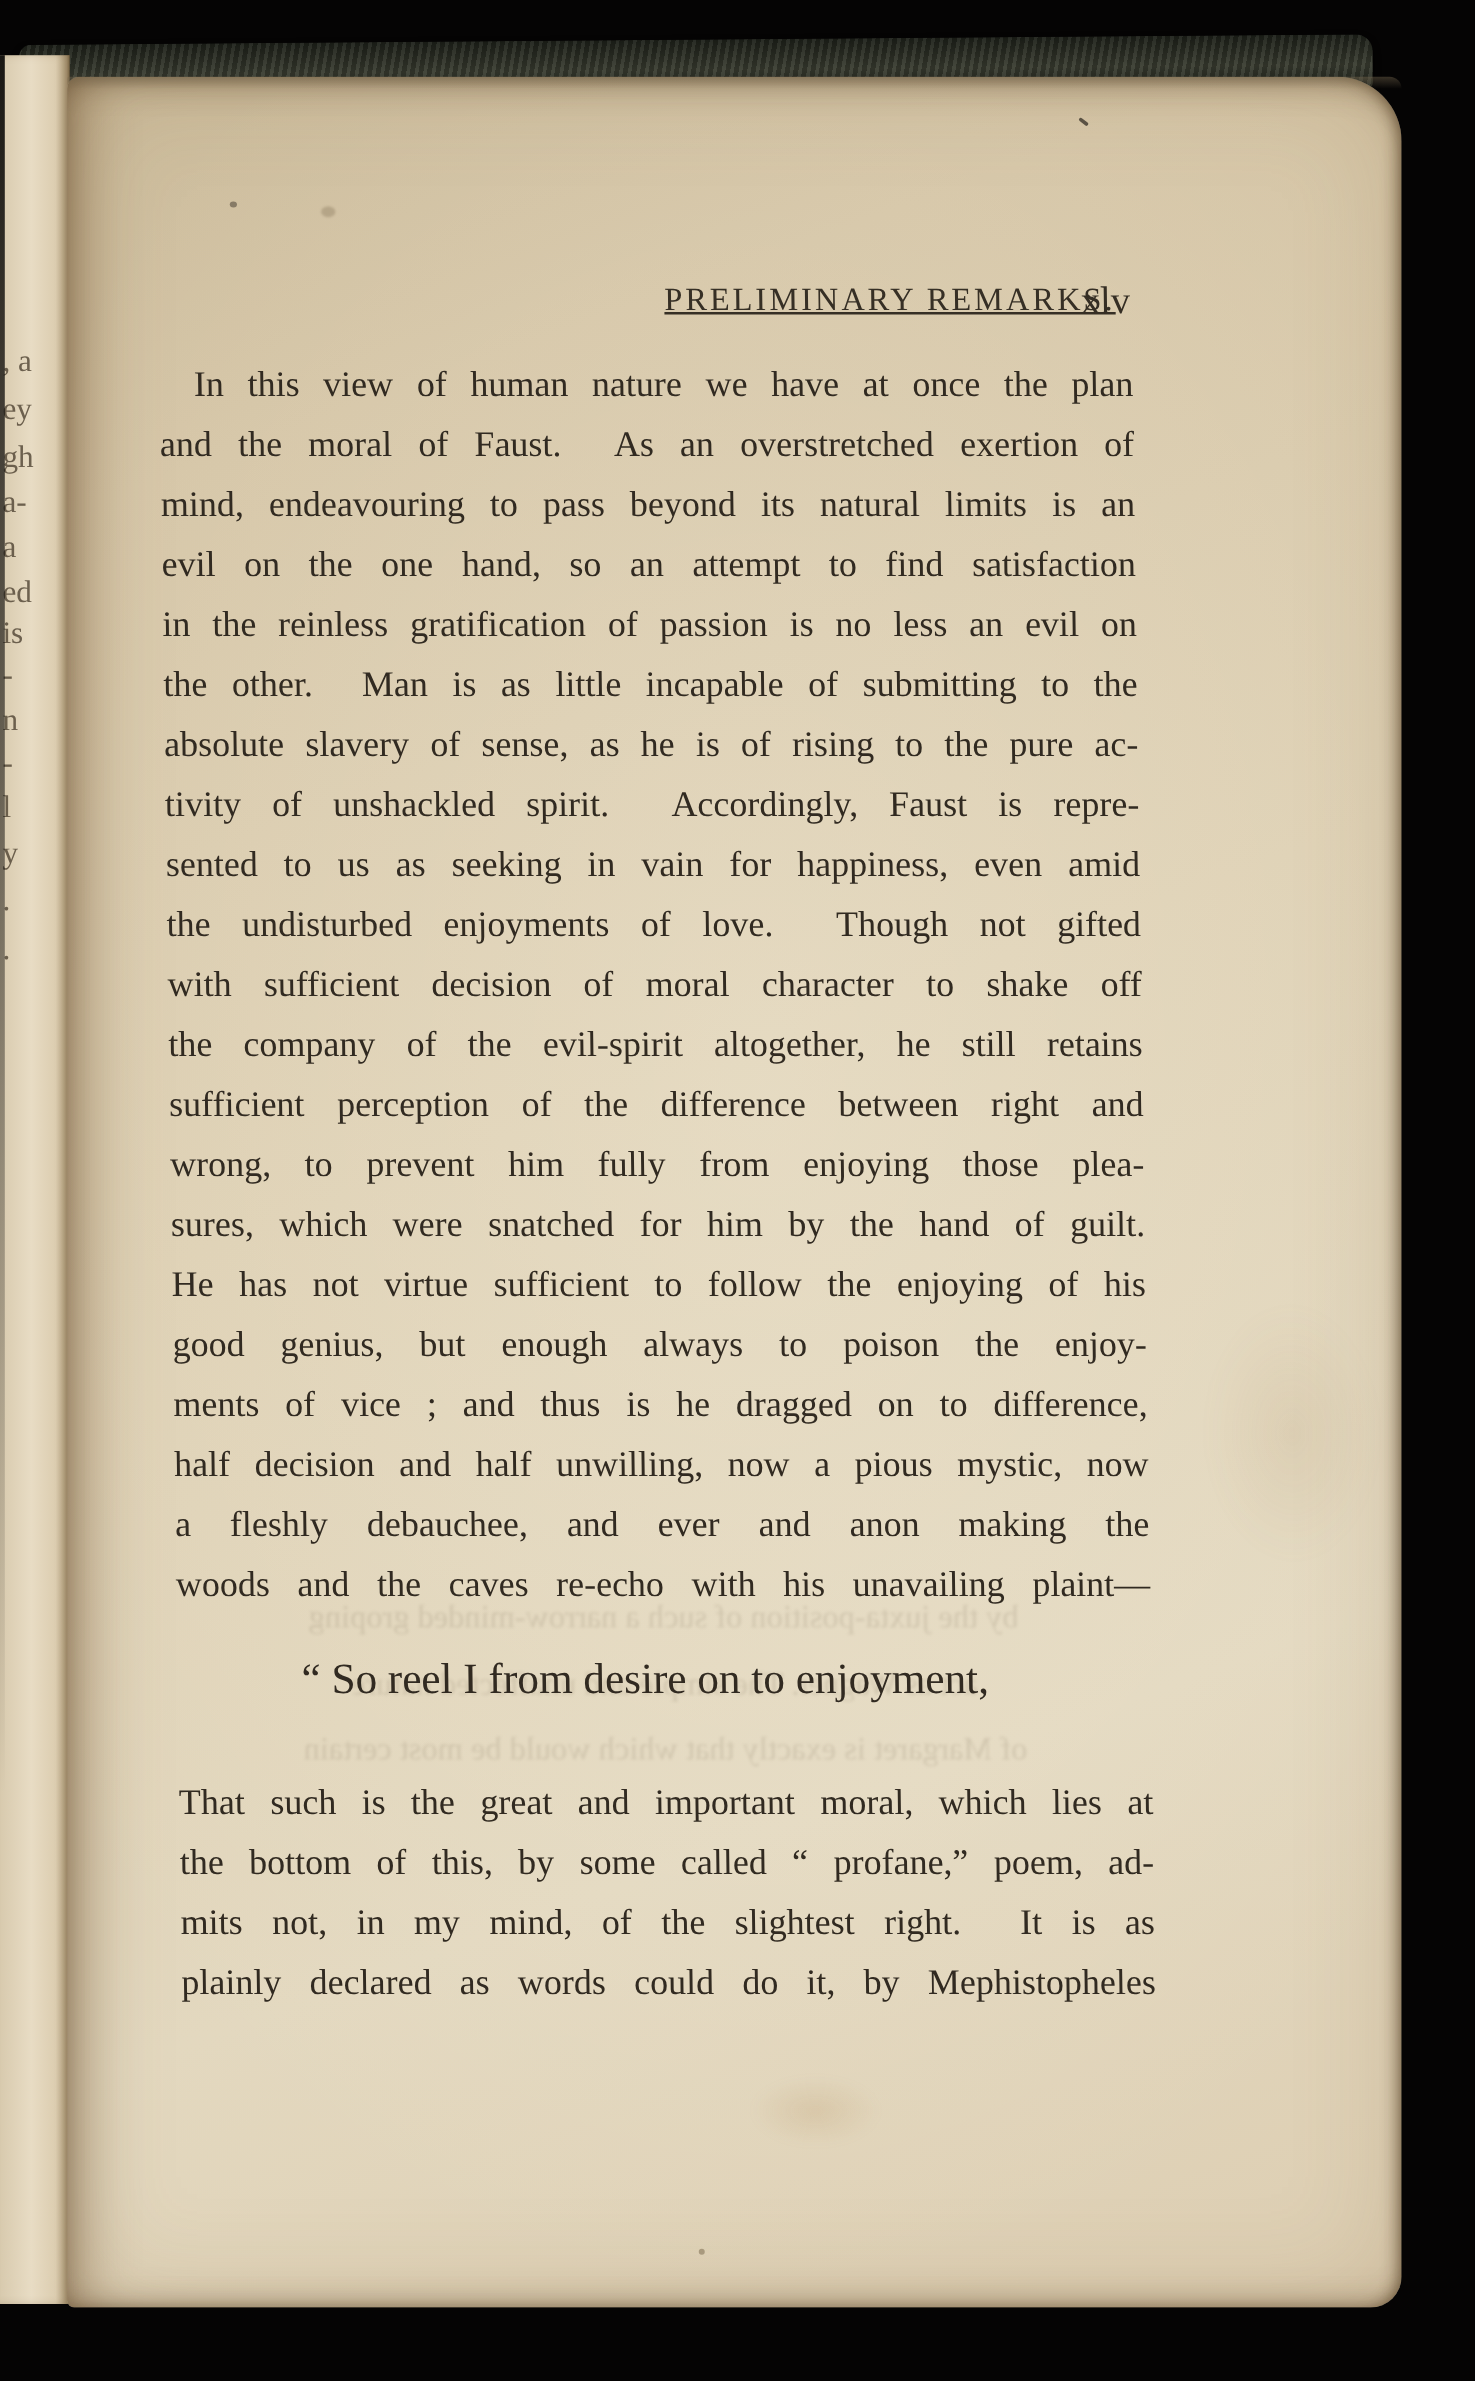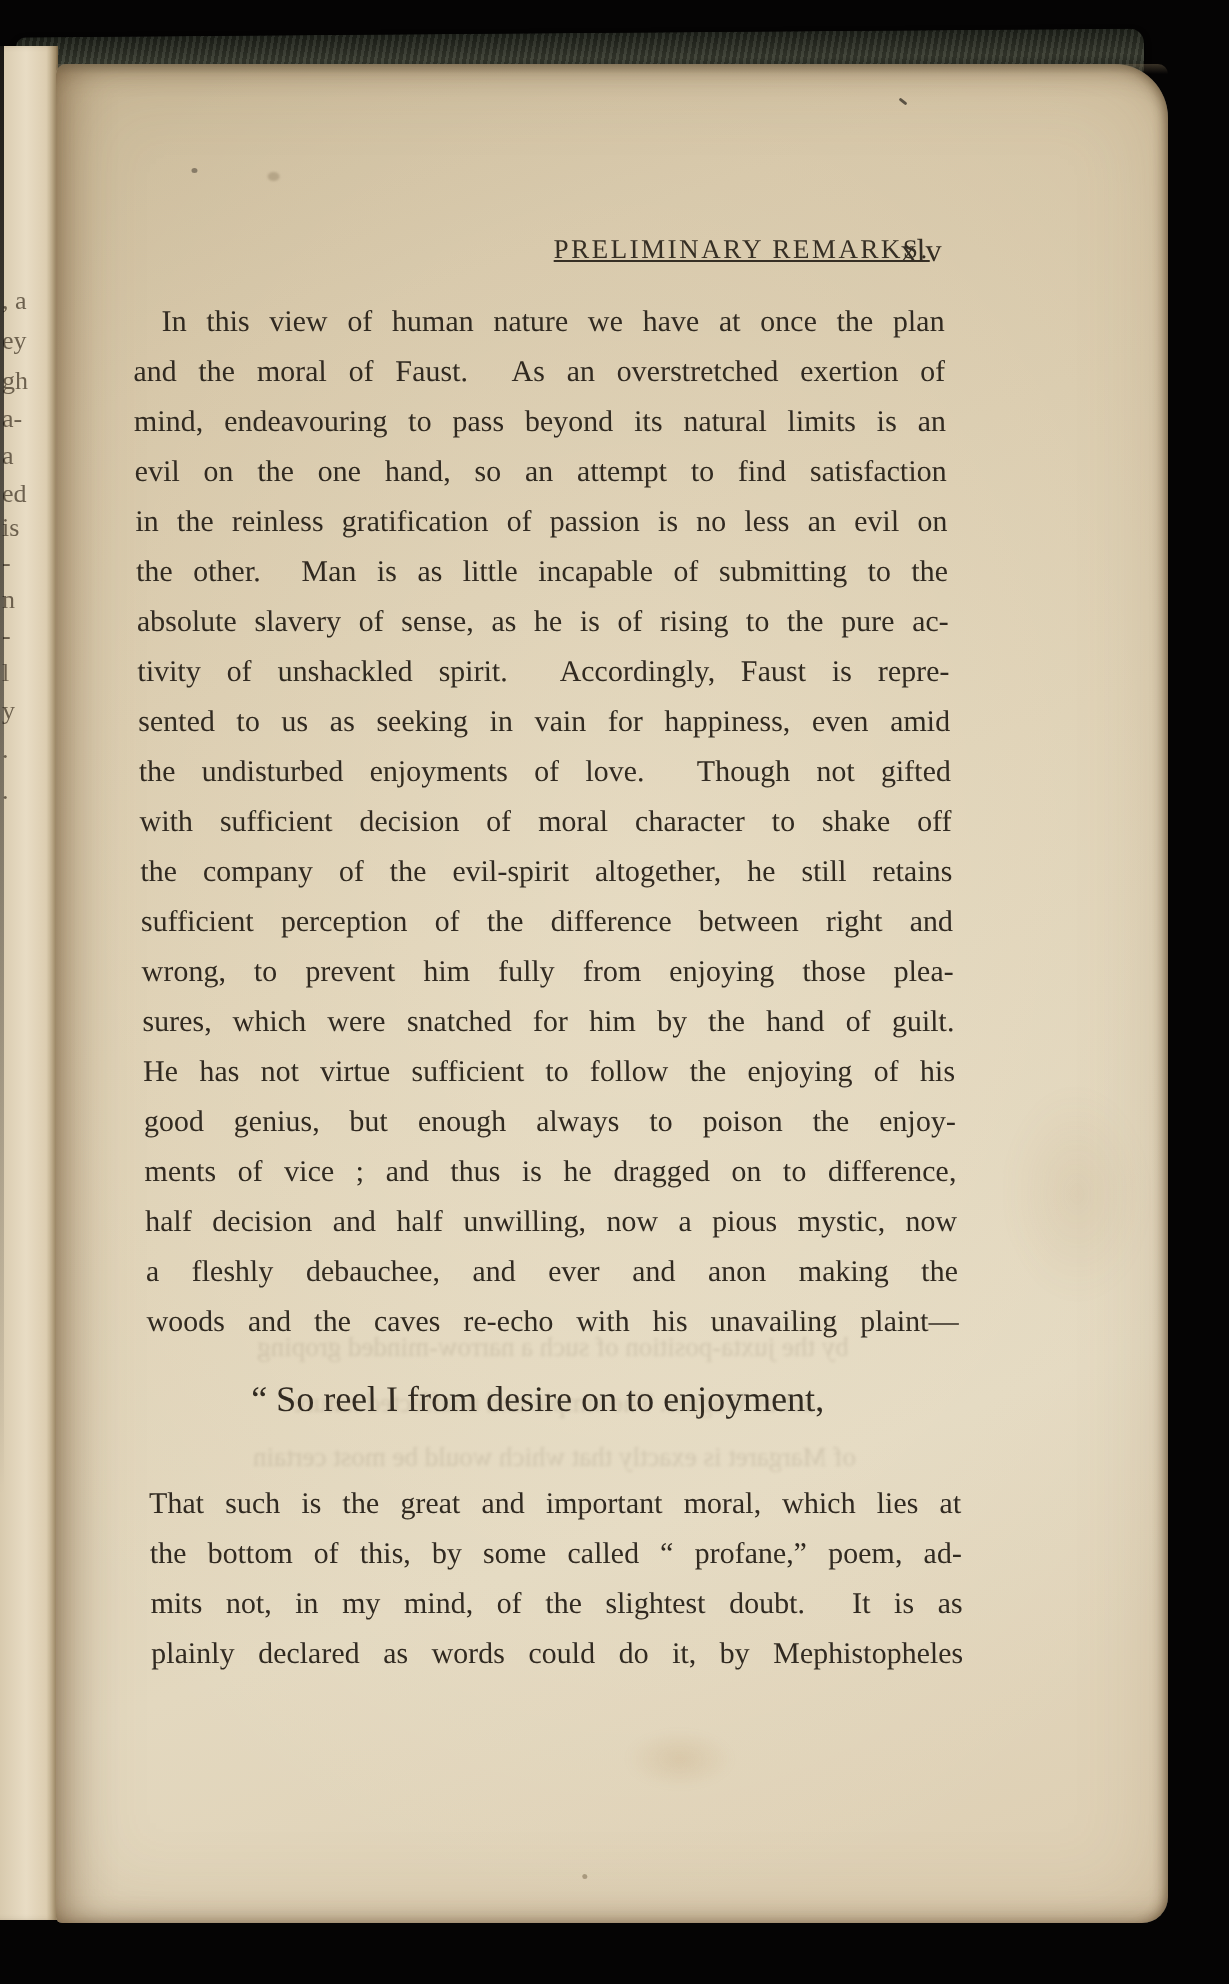--- a/index.html
+++ b/index.html
@@ -426,21 +426,21 @@
           </div>
           <div class="bline">
             <span>mits</span>
             <span>not,</span>
             <span>in</span>
             <span>my</span>
             <span>mind,</span>
             <span>of</span>
             <span>the</span>
             <span>slightest</span>
-            <span>doubt.</span>
+            <span>right.</span>
             <span></span>
             <span>It</span>
             <span>is</span>
             <span>as</span>
           </div>
           <div class="bline">
             <span>plainly</span>
             <span>declared</span>
             <span>as</span>
             <span>words</span>

